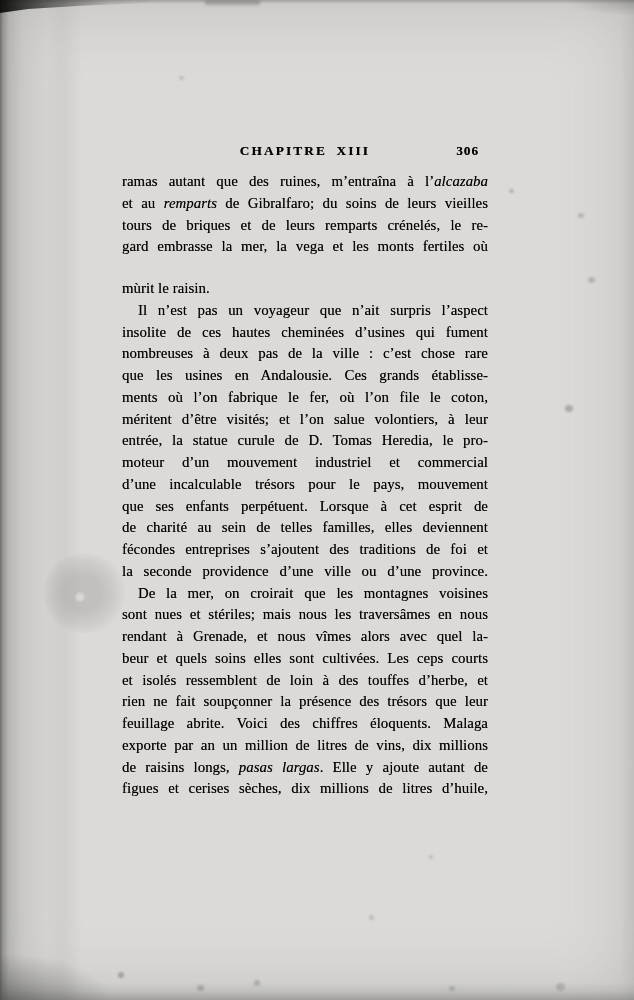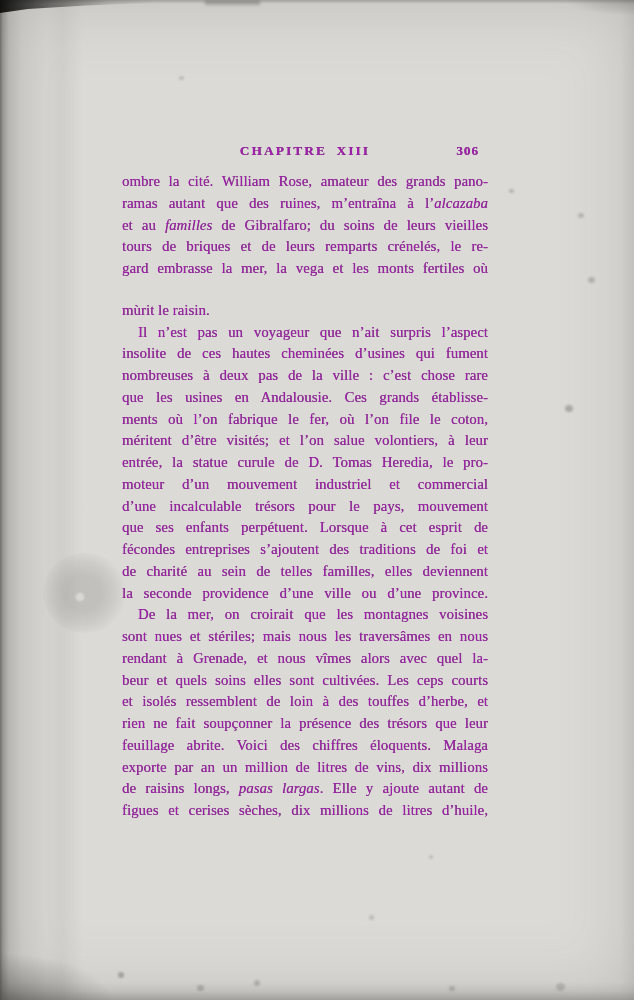--- a/index.html
+++ b/index.html
@@ -3,21 +3,21 @@
 <meta charset="utf-8">
 <style>
   html,body{margin:0;padding:0;background:#888;}
   .scan{
     position:relative;
     width:634px;height:1000px;
     margin:0 auto;
     background:#dbdad7;
     overflow:hidden;
     font-family:"Liberation Serif", serif;
-    color:#a21caf;
+    color:#000000;
     box-shadow:inset 0 0 70px rgba(118,116,112,0.30);
   }
   
   .edge-left{position:absolute;left:0;top:0;bottom:0;width:84px;pointer-events:none;
     background:linear-gradient(to right,
       rgba(70,70,66,0.70) 0px, rgba(70,70,66,0.40) 3px,
       rgba(130,130,126,0.30) 9px, rgba(160,160,156,0.18) 22px,
       rgba(175,175,171,0.10) 46px, rgba(175,175,171,0) 84px);}
   .gutter-band{position:absolute;left:46px;top:0;bottom:0;width:36px;pointer-events:none;
     background:linear-gradient(to right, rgba(140,140,136,0) 0%, rgba(140,140,136,0.10) 45%, rgba(140,140,136,0) 100%);}
@@ -89,40 +89,39 @@
   <i class="speck" style="left:369px;top:915px;width:5px;height:5px;background:rgba(110,110,106,0.28);"></i>
   <i class="speck" style="left:429px;top:855px;width:4px;height:4px;background:rgba(110,110,106,0.28);"></i>
 
   <header class="pagehead">
     <div class="chapter">CHAPITRE XIII</div>
     <div class="folio">306</div>
   </header>
 
   <main class="textblock">
       <div class="para">
-        <div class="line"><span>ombre la cité. William Rose, amateur des grands pano-</span></div>
         <div class="line"><span>ramas autant que des ruines, m’entraîna à l’</span><em>alcazaba</em></div>
-        <div class="line"><span>et au </span><em>familles</em><span> de Gibralfaro; du soins de leurs vieilles</span></div>
+        <div class="line"><span>et au </span><em>remparts</em><span> de Gibralfaro; du soins de leurs vieilles</span></div>
         <div class="line"><span>tours de briques et de leurs remparts crénelés, le re-</span></div>
         <div class="line"><span>gard embrasse la mer, la vega et les monts fertiles où</span></div>
         <div class="line short"><span>mùrit le raisin.</span></div>
       </div>
       <div class="para">
         <div class="line indent"><span>Il n’est pas un voyageur que n’ait surpris l’aspect</span></div>
         <div class="line"><span>insolite de ces hautes cheminées d’usines qui fument</span></div>
         <div class="line"><span>nombreuses à deux pas de la ville : c’est chose rare</span></div>
         <div class="line"><span>que les usines en Andalousie. Ces grands établisse-</span></div>
         <div class="line"><span>ments où l’on fabrique le fer, où l’on file le coton,</span></div>
         <div class="line"><span>méritent d’être visités; et l’on salue volontiers, à leur</span></div>
         <div class="line"><span>entrée, la statue curule de D. Tomas Heredia, le pro-</span></div>
         <div class="line"><span>moteur d’un mouvement industriel et commercial</span></div>
         <div class="line"><span>d’une incalculable trésors pour le pays, mouvement</span></div>
         <div class="line"><span>que ses enfants perpétuent. Lorsque à cet esprit de</span></div>
+        <div class="line"><span>de charité au sein de telles familles, elles deviennent</span></div>
         <div class="line"><span>fécondes entreprises s’ajoutent des traditions de foi et</span></div>
-        <div class="line"><span>de charité au sein de telles familles, elles deviennent</span></div>
         <div class="line"><span>la seconde providence d’une ville ou d’une province.</span></div>
       </div>
       <div class="para">
         <div class="line indent"><span>De la mer, on croirait que les montagnes voisines</span></div>
         <div class="line"><span>sont nues et stériles; mais nous les traversâmes en nous</span></div>
         <div class="line"><span>rendant à Grenade, et nous vîmes alors avec quel la-</span></div>
         <div class="line"><span>beur et quels soins elles sont cultivées. Les ceps courts</span></div>
         <div class="line"><span>et isolés ressemblent de loin à des touffes d’herbe, et</span></div>
         <div class="line"><span>rien ne fait soupçonner la présence des trésors que leur</span></div>
         <div class="line"><span>feuillage abrite. Voici des chiffres éloquents. Malaga</span></div>

